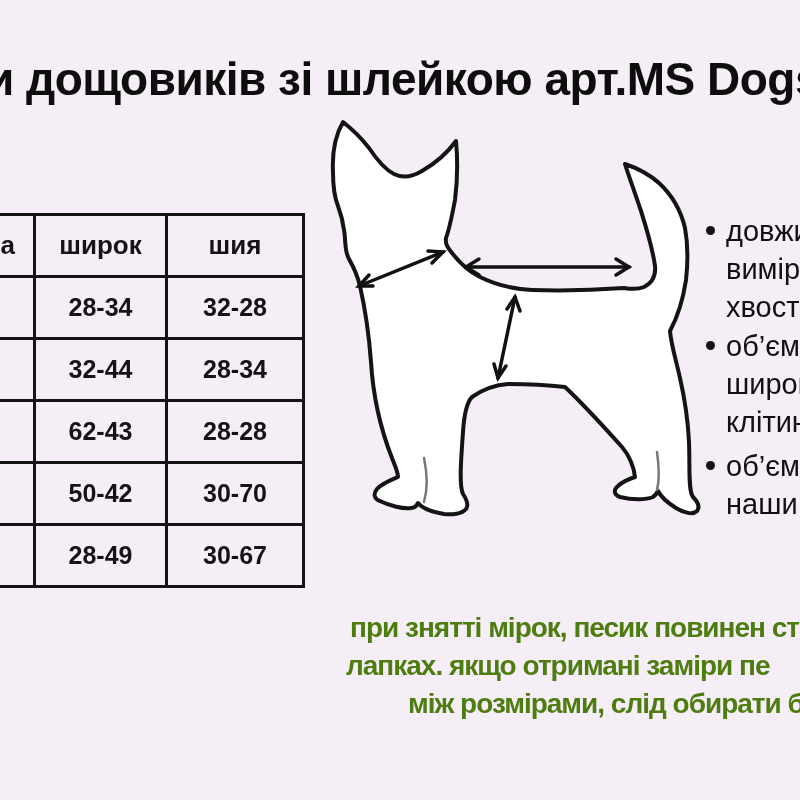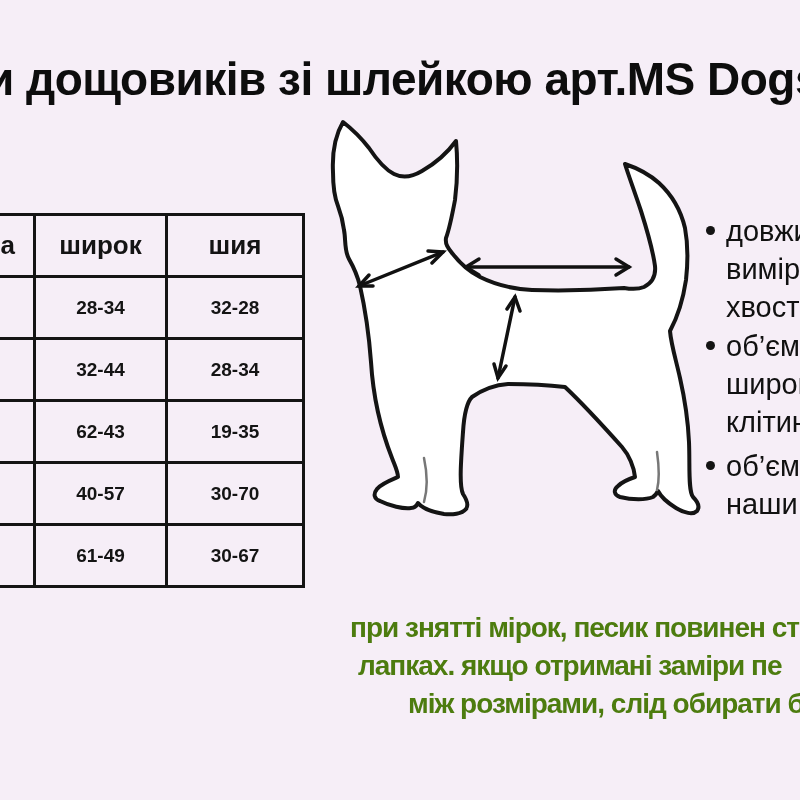--- a/index.html
+++ b/index.html
@@ -14,21 +14,21 @@
     font-size:46px;font-weight:700;letter-spacing:-0.5px;
     white-space:nowrap;color:#0d0d0d;
   }
   .size-table{
     position:absolute;left:-62px;top:213px;
     border-collapse:collapse;table-layout:fixed;width:364px;
   }
   .size-table td,.size-table th{
     border:3px solid #141414;height:59px;
     text-align:center;vertical-align:middle;
-    font-weight:700;font-size:19px;color:#141414;
+    font-weight:700;font-size:25px;color:#141414;
     padding:0;
   }
   .size-table th{font-size:26px;}
   .size-table .c1{text-align:right;padding-right:18px;}
   .dog-wrap{position:absolute;left:315px;top:110px;width:400px;height:420px;}
   .notes{position:absolute;left:702px;width:200px;}
   .note-item{position:absolute;left:0;width:200px;}
   .note-dot{
     position:absolute;left:4px;top:14px;width:9px;height:9px;
     border-radius:50%;background:#141414;
@@ -65,30 +65,30 @@
     <td>32-28</td>
   </tr>
   <tr>
     <td class="c1"></td>
     <td>32-44</td>
     <td>28-34</td>
   </tr>
   <tr>
     <td class="c1"></td>
     <td>62-43</td>
-    <td>19-35</td>
+    <td>28-28</td>
   </tr>
   <tr>
     <td class="c1"></td>
-    <td>40-57</td>
+    <td>50-42</td>
     <td>30-70</td>
   </tr>
   <tr>
     <td class="c1"></td>
-    <td>61-49</td>
+    <td>28-49</td>
     <td>30-67</td>
   </tr>
 </tbody>
   </table>
 
 <div class="dog-wrap">
   <svg width="400" height="420" viewBox="315 110 400 420">
 
     <path fill="#ffffff" stroke="#141414" stroke-width="4" stroke-linejoin="round" d="M 343,122
          C 336,134 332,152 333,172
@@ -184,14 +184,14 @@
   <div class="note-item" style="top:447px">
     <span class="note-dot"></span>
     <div class="note-lines">
       <div>об’єм</div>
       <div>наши</div>
     </div>
   </div>
 </div>
 
 <div class="footer-line" style="left:350px;top:613px">при знятті мірок, песик повинен ст</div>
-<div class="footer-line" style="left:358px;top:651px">лапках. якщо отримані заміри пе</div>
+<div class="footer-line" style="left:346px;top:651px">лапках. якщо отримані заміри пе</div>
 <div class="footer-line" style="left:408px;top:689px">між розмірами, слід обирати б</div>
 
 </body></html>

